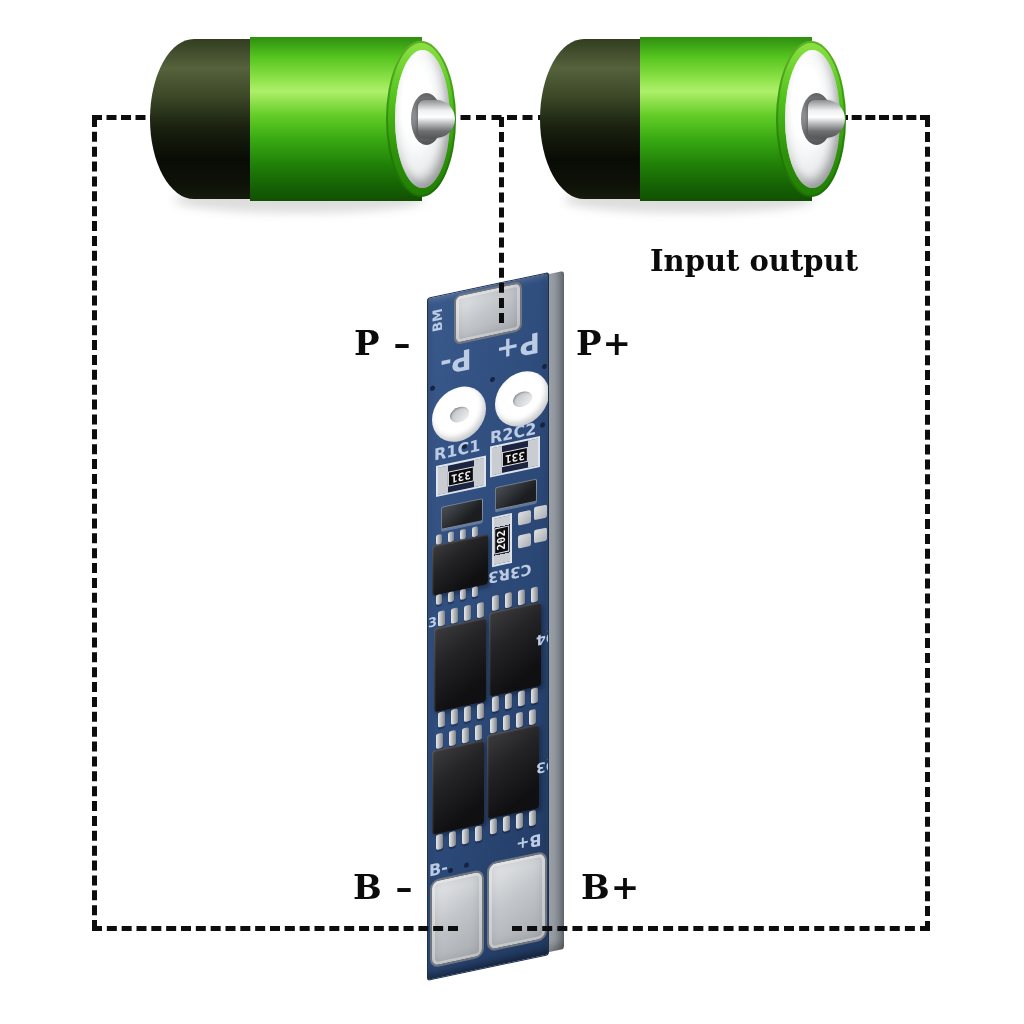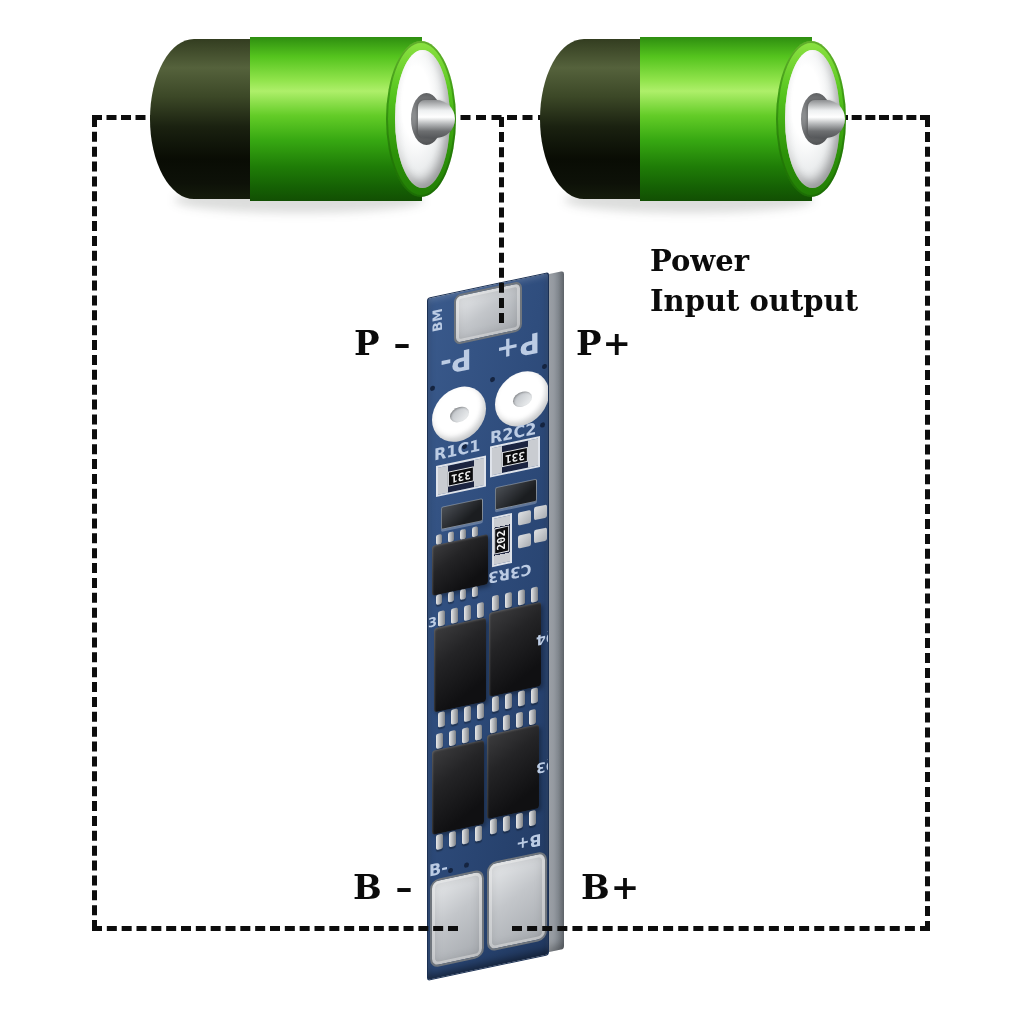--- a/index.html
+++ b/index.html
@@ -244,17 +244,16 @@
       <div class="botpad metal" style="left:59px; top:577px; width:60px; height:89px;"></div>
     </div>
   </div>
 
   <div class="big-label" style="left:354px; top:326px;">P –</div>
   <div class="big-label" style="left:576px; top:326px;">P+</div>
   <div class="big-label" style="left:353px; top:870px;">B –</div>
   <div class="big-label" style="left:581px; top:870px;">B+</div>
 
   <div class="ann" style="left:650px; top:241px;">
-    <div>Power</div>
     <div>Input output</div>
   </div>
 
 </div>
 
 </body></html>

